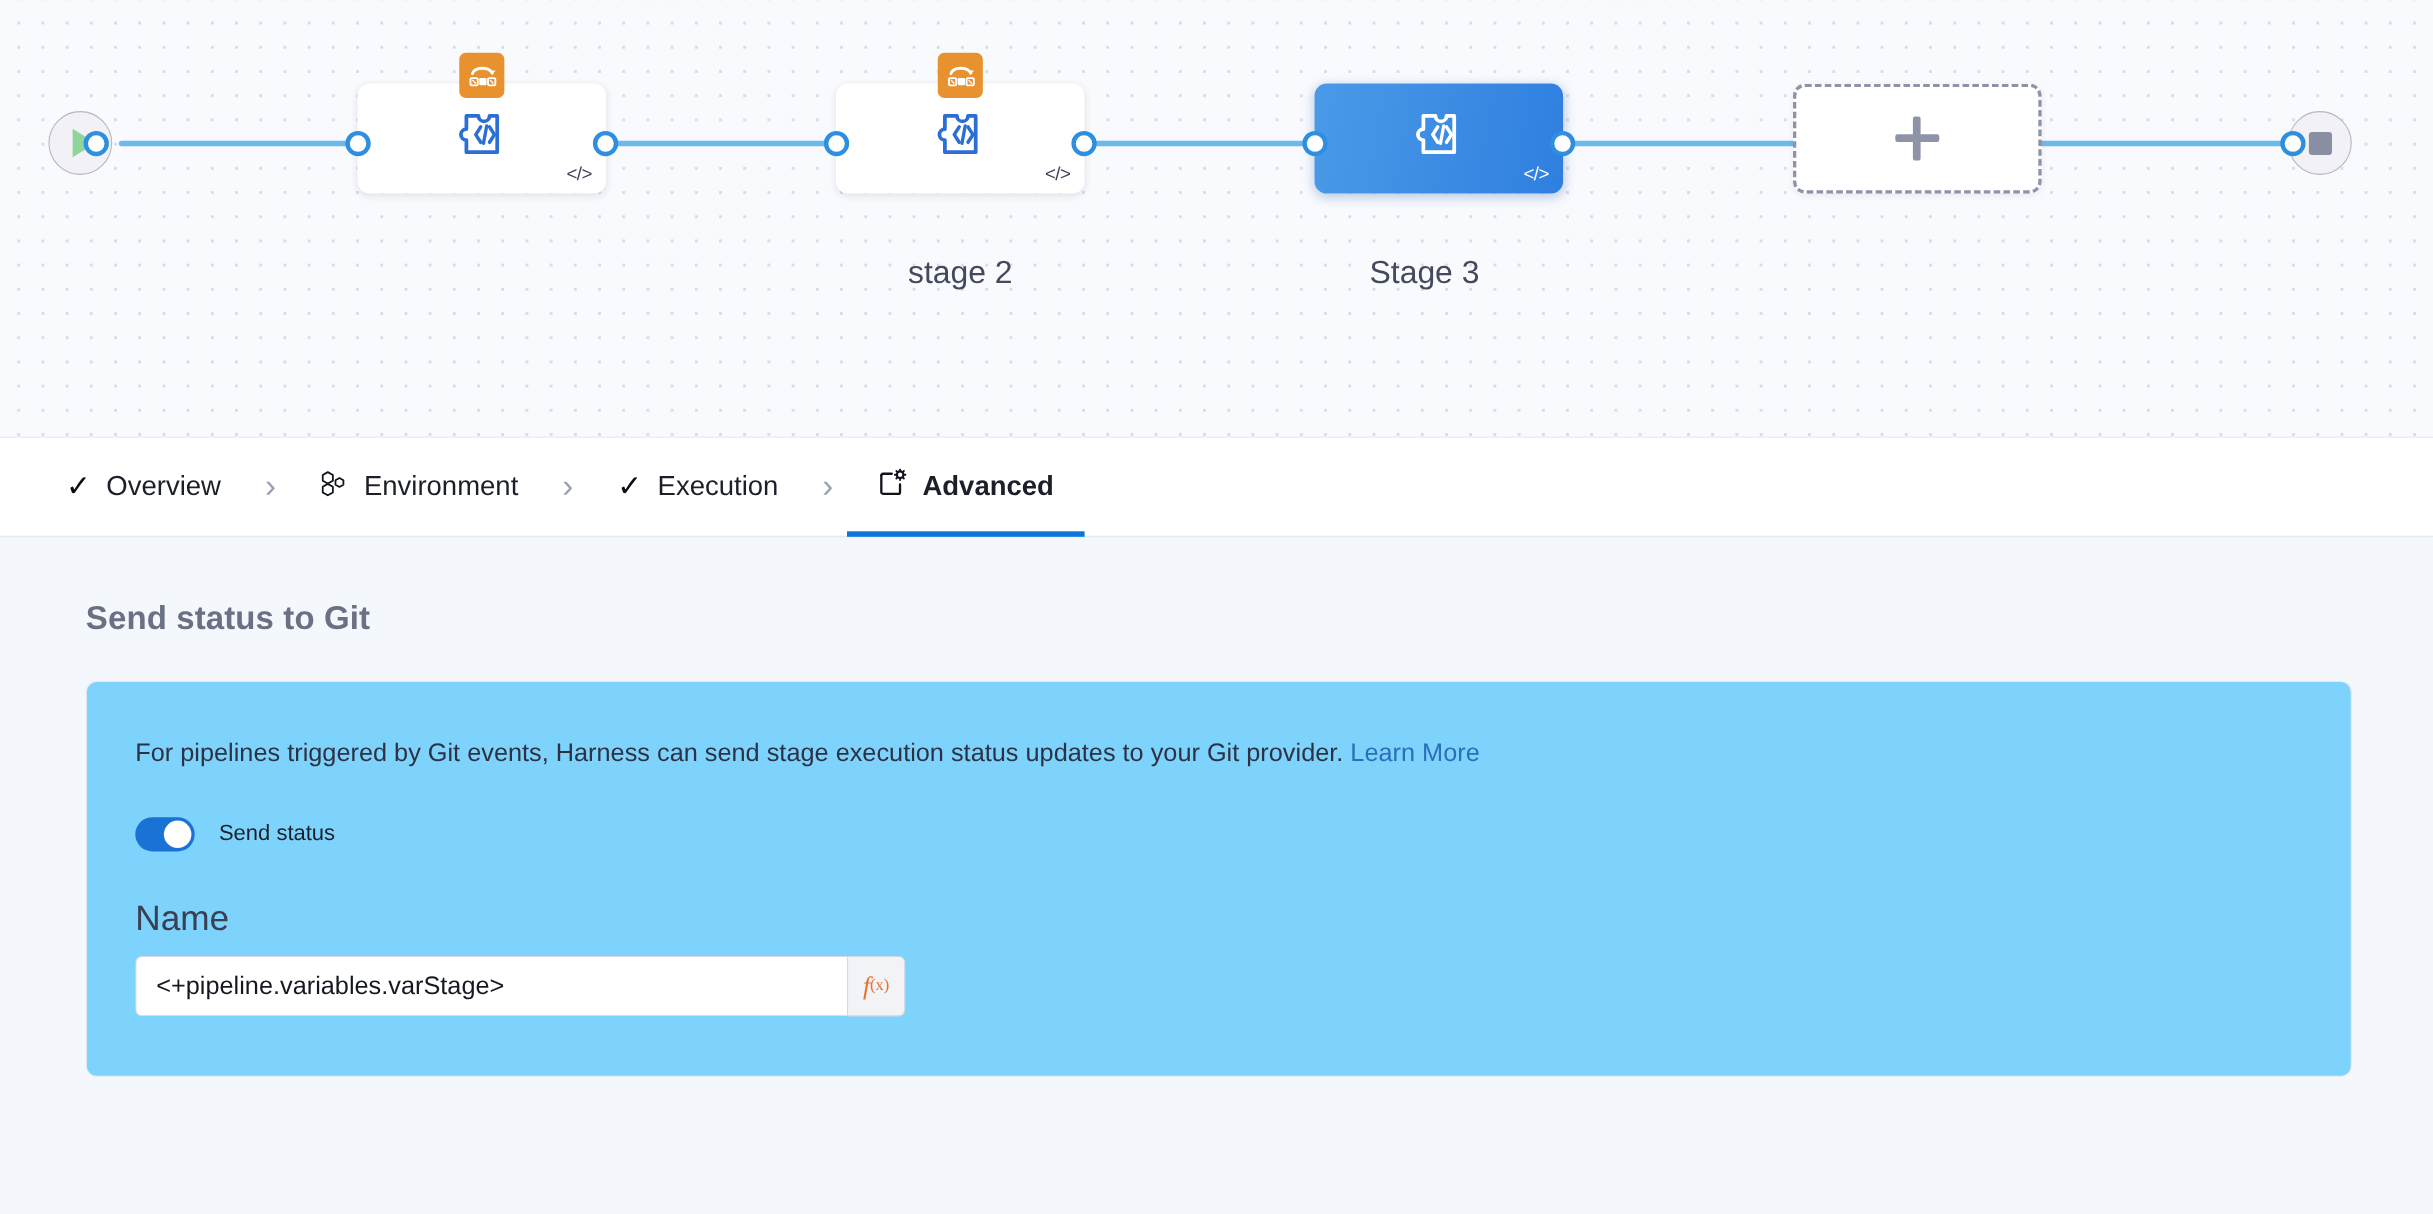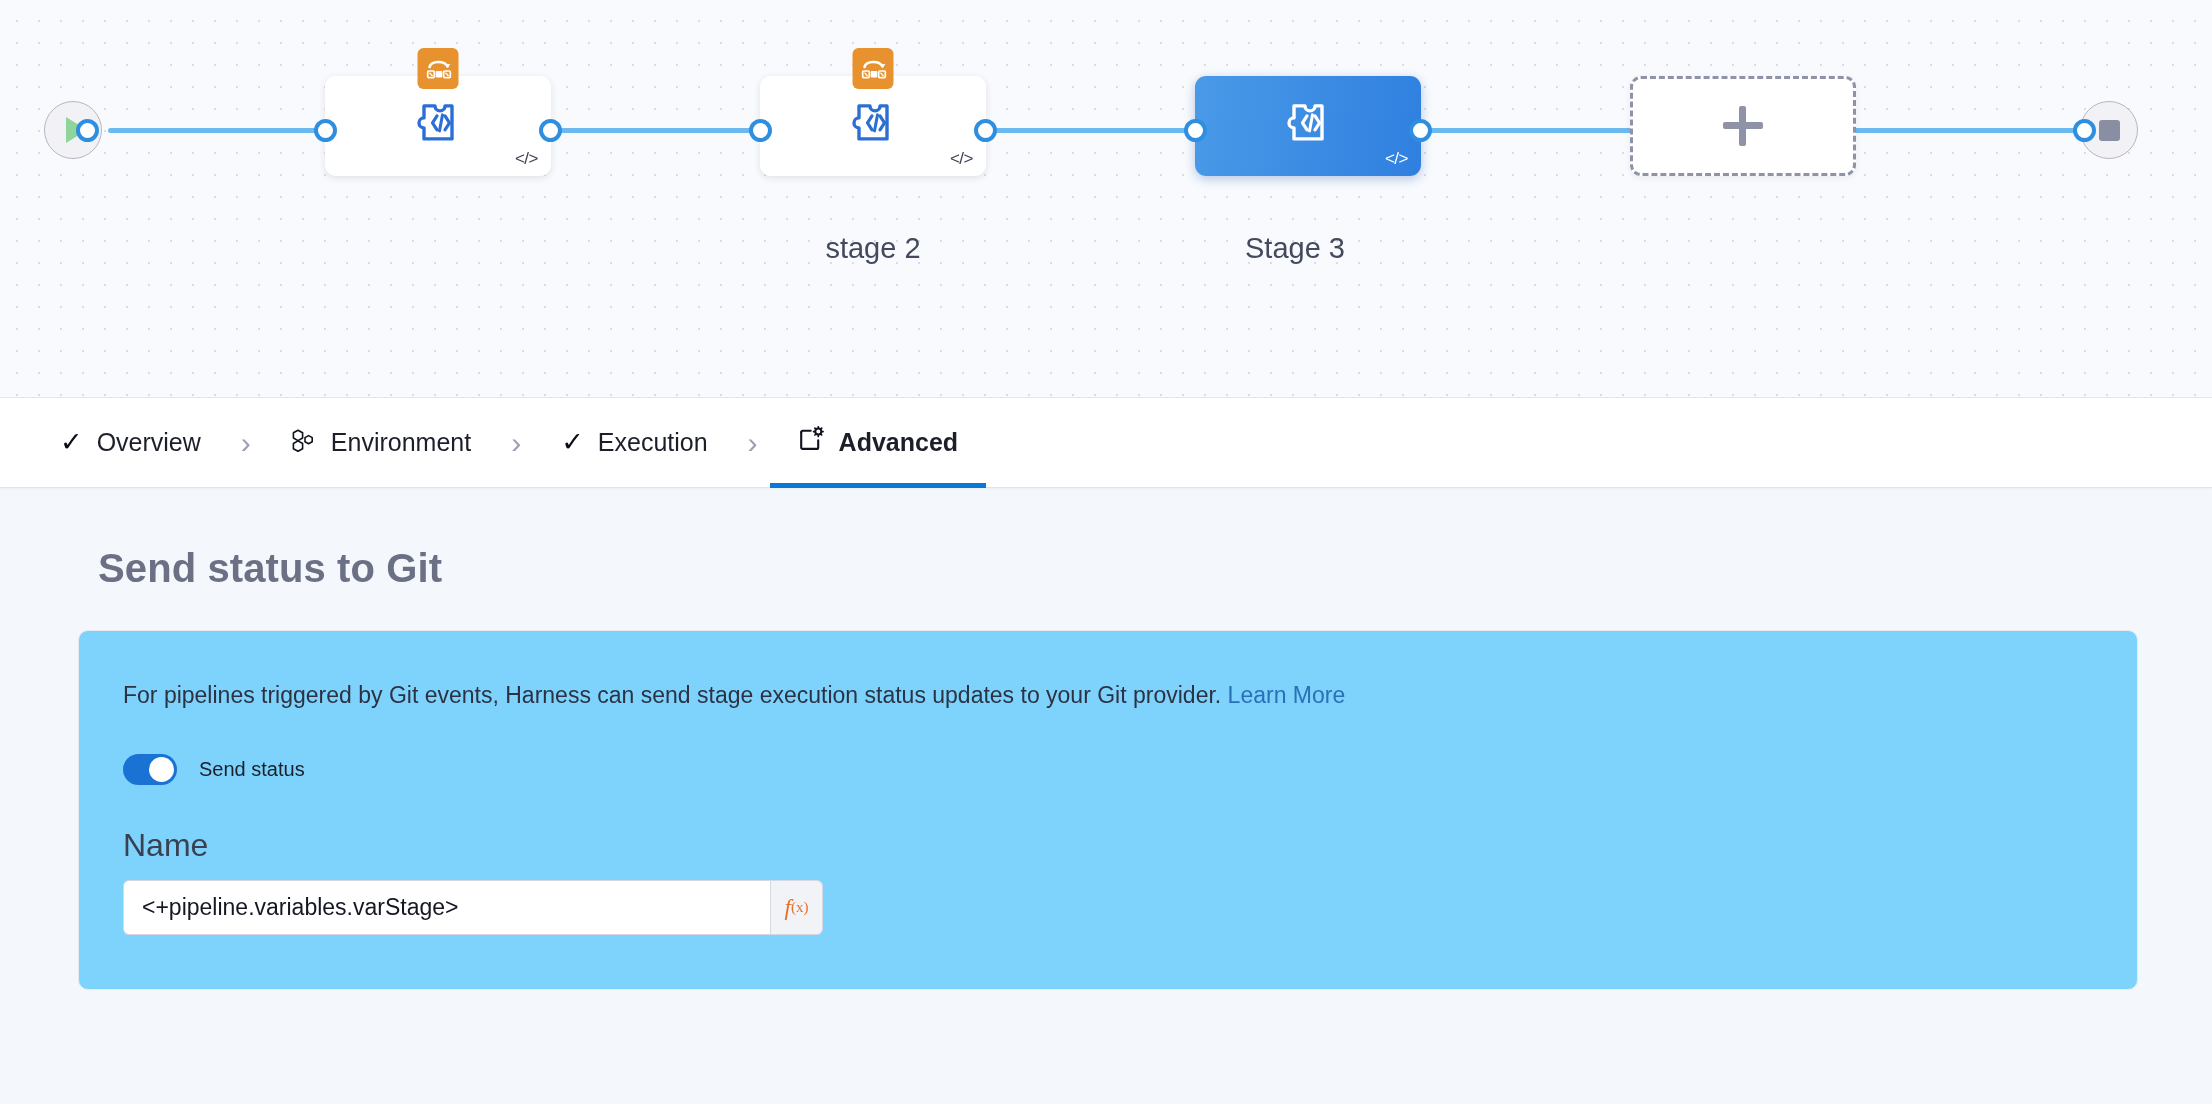--- a/index.html
+++ b/index.html
@@ -176,26 +176,25 @@
   }
   .chk { font-size: 27px; color: #0a0c14; line-height: 1; }
 
   
   .content {
     padding: 58px 0 0 78px;
     background: #f4f8fc;
     height: 616px;
   }
   .section-title {
-    font-size: 40px;
+    font-size: 30px;
     font-weight: bold;
     color: #6b7084;
     letter-spacing: 0.1px;
     margin-bottom: 39px;
-    margin-left: 20px;
   }
 
   .card {
     width: 2060px;
     background: #7dd3fc;
     border: 1px solid #e6eaf1;
     border-radius: 10px;
     padding: 48px 44px 54px 44px;
   }
   .card-desc {

